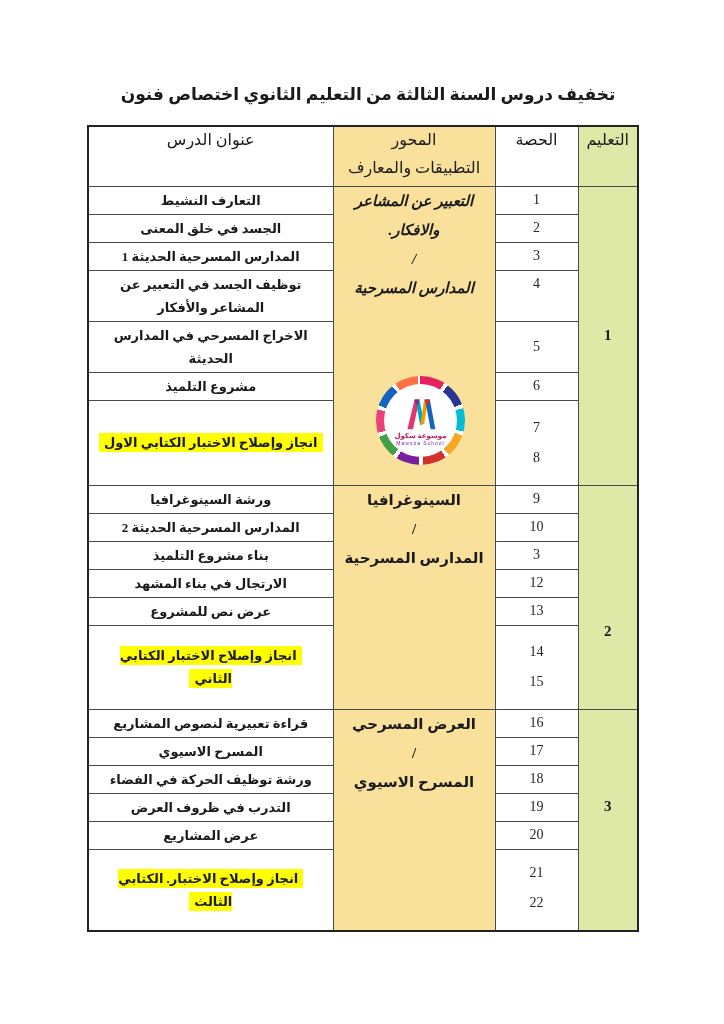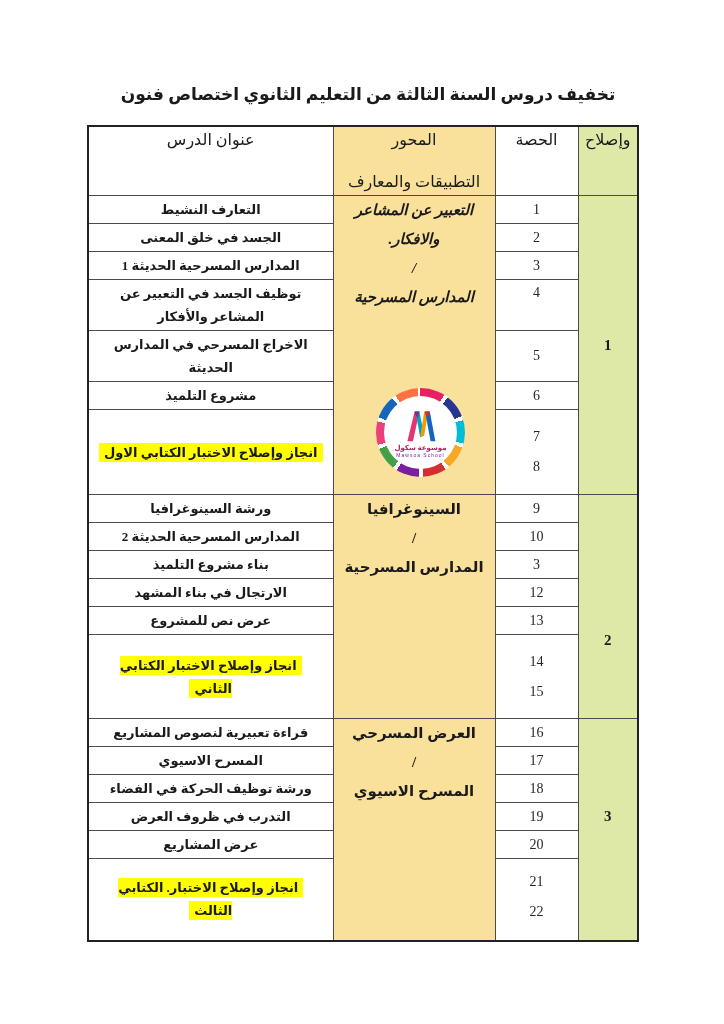--- a/index.html
+++ b/index.html
@@ -76,21 +76,21 @@
   .r84{height:84px;}
   .r82{height:82px;}
   td.exam-sess div{line-height:30px;}
   .hl{
     background:var(--highlight,#ffff00);
     padding:2px 5px;
     font-weight:600;
   }
   
   .logo{
-    position:absolute;left:376px;top:388px;
+    position:absolute;left:376px;top:376px;
     width:89px;height:89px;z-index:5;
   }
   .logo-ring{
     position:absolute;inset:0;border-radius:50%;
     background:conic-gradient(
       #e91e63 0% 9%, #ffffff 9% 10.5%,
       #283593 10.5% 19%, #ffffff 19% 20.5%,
       #00bcd4 20.5% 29%, #ffffff 29% 30.5%,
       #f9a825 30.5% 39%, #ffffff 39% 40.5%,
       #d32f2f 40.5% 49%, #ffffff 49% 50.5%,
@@ -126,28 +126,28 @@
   <colgroup>
     <col class="c-trim">
       <col class="c-sess">
       <col class="c-axis">
       <col class="c-lesson">
   </colgroup>
 
   <tbody>
       <tr class="h-row">
     <th class="bg-trim">
-      <div class="th-line">وإصلاح</div>
+      <div class="th-line">التعليم</div>
     </th>
     <th>
       <div class="th-line">الحصة</div>
     </th>
     <th class="bg-axis">
       <div class="th-line">المحور</div>
-      <div class="th-line" style="margin-top:16px;">التطبيقات والمعارف</div>
+      <div class="th-line" style="margin-top:2px;">التطبيقات والمعارف</div>
     </th>
     <th>
       <div class="th-line">عنوان الدرس</div>
     </th>
   </tr>
 
   <tr class="r28">
     <td class="trim bg-trim" rowspan="7">
       <div class="tnum">1</div>
     </td>

